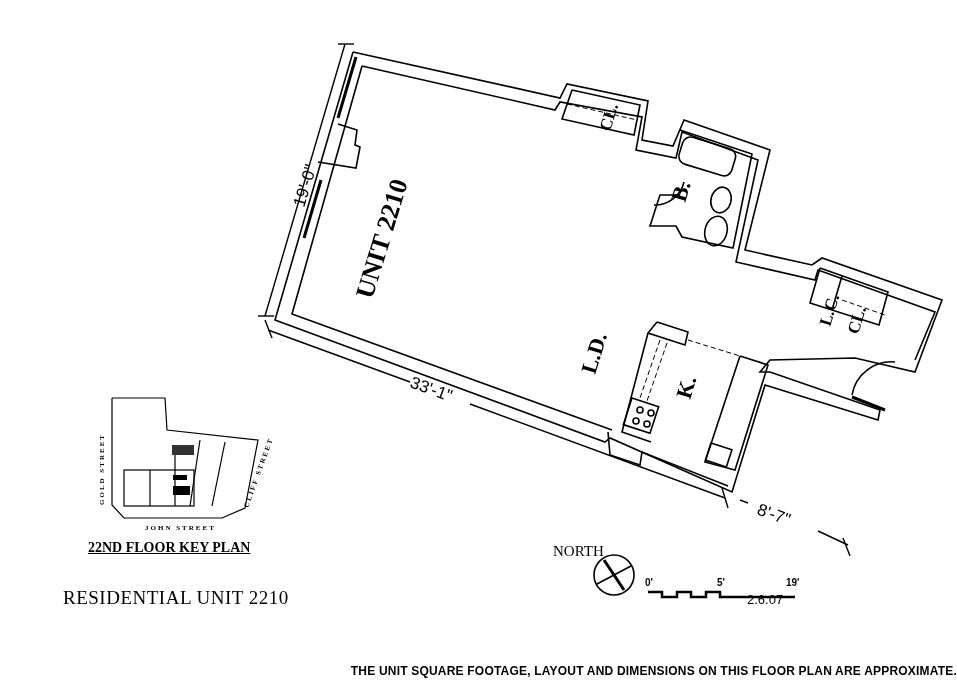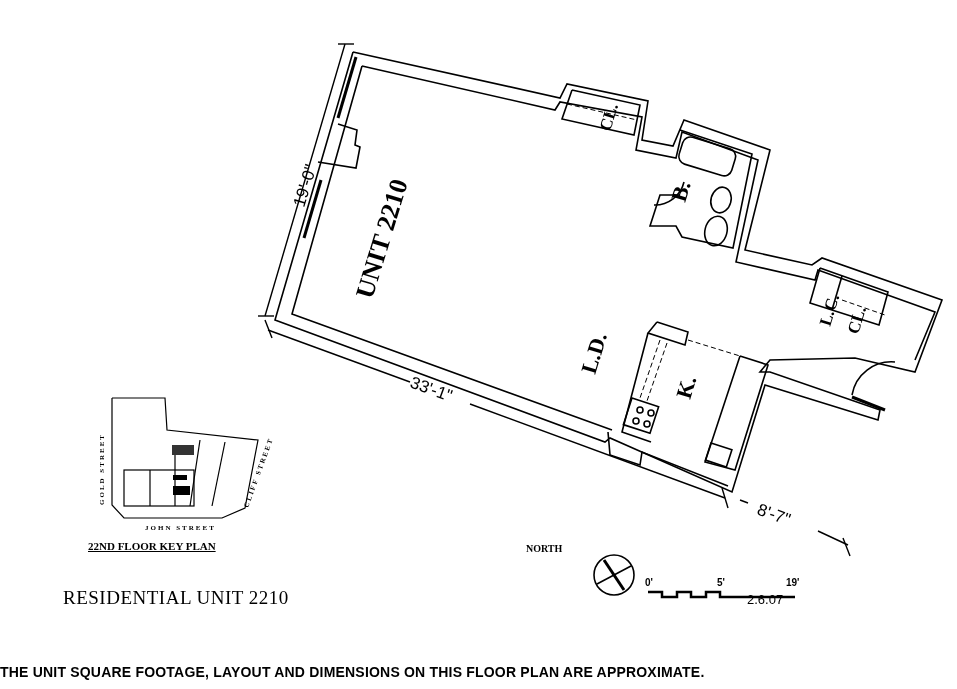--- a/index.html
+++ b/index.html
@@ -1,23 +1,23 @@
 <!DOCTYPE html>
 <html><head>
 <meta charset="utf-8">
 <style>
   html, body { margin:0; padding:0; background:#ffffff; }
   body { width:957px; height:689px; position:relative; overflow:hidden; font-family:"Liberation Serif", serif; color:#000; }
   svg.plan { position:absolute; left:0; top:0; }
   .serif { font-family:"Liberation Serif", "DejaVu Serif", serif; }
   .sans { font-family:"Liberation Sans", "DejaVu Sans", sans-serif; }
   .title { position:absolute; left:63px; top:587px; font-size:19px; font-weight:normal; letter-spacing:0.5px; }
-  .disclaimer { position:absolute; left:0; width:957px; top:664px; text-align:left; font-size:14px; font-weight:bold; letter-spacing:0.2px; }
-  .keylabel { position:absolute; left:88px; top:540px; font-size:11px; font-weight:bold; text-decoration:underline; }
-  .northlabel { position:absolute; left:526px; top:543px; font-size:10px; font-weight:bold; }
+  .disclaimer { position:absolute; left:0; width:957px; top:664px; text-align:right; font-size:12px; font-weight:bold; letter-spacing:0.2px; }
+  .keylabel { position:absolute; left:88px; top:540px; font-size:14px; font-weight:bold; text-decoration:underline; }
+  .northlabel { position:absolute; left:553px; top:543px; font-size:15px; font-weight:normal; }
   .scalelbl { position:absolute; font-size:10px; font-weight:bold; }
   .datelbl { position:absolute; left:747px; top:592px; font-size:13px; font-weight:normal; }
 </style>
 </head>
 <body>
 
 <svg class="plan" width="957" height="689" viewBox="0 0 957 689" xmlns="http://www.w3.org/2000/svg">
   <g fill="none" stroke="#000" stroke-width="1.6">
 
     <polyline points="353,52 560,98 567,84 648,101 642,140 673,146 684,120 770,150 745,250 812,265 822,258 942,300 915,372 855,358 770,360 760,372 770,372 880,410 878,420 765,385 732,492 610,438 605,442 275,320 353,52"></polyline>

